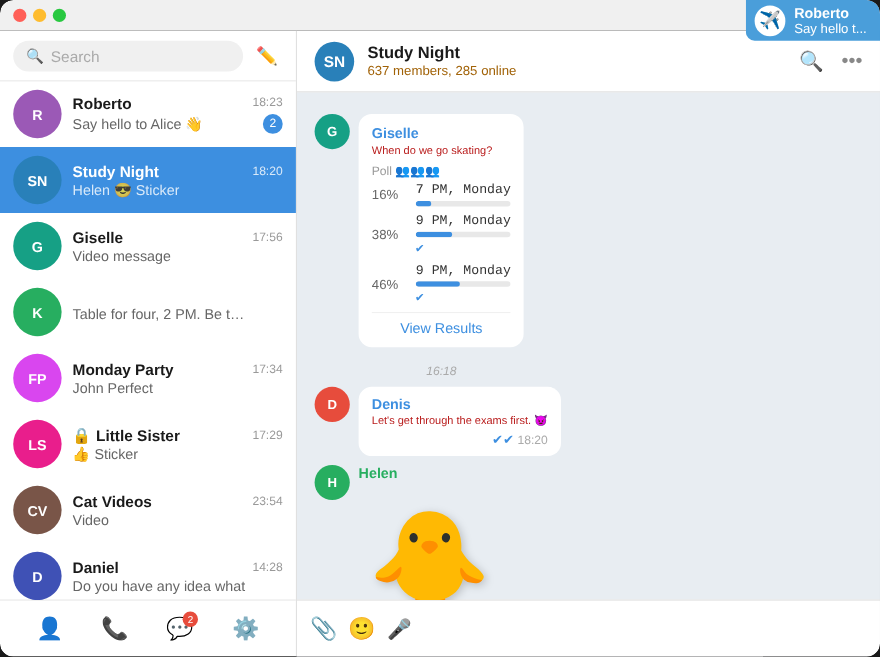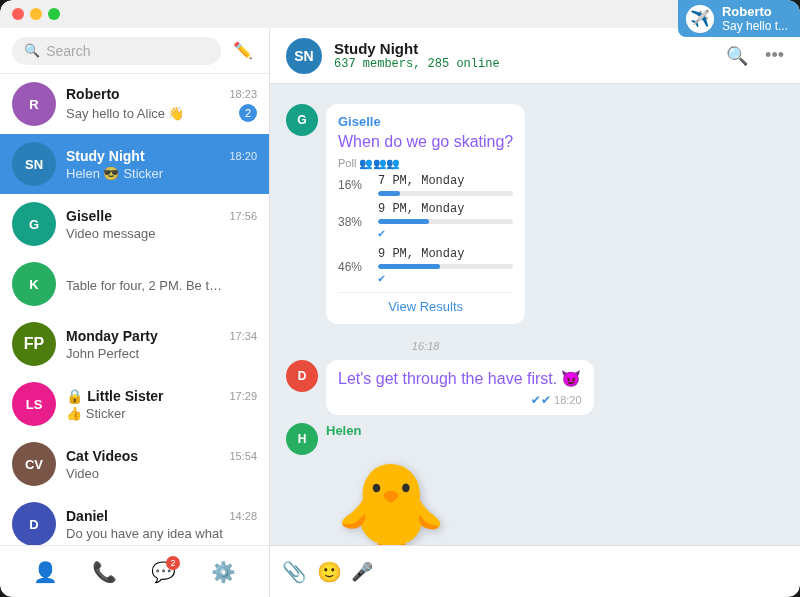--- a/index.html
+++ b/index.html
@@ -248,22 +248,21 @@
     .chat-header-info {
       flex: 1;
     }
     .chat-header-name {
       font-size: 15px;
       font-weight: 600;
       color: #1a1a1a;
     }
     .chat-header-sub {
       font-size: 12px;
-      color: #15803d;
-      font-family: Liberation Mono, monospace;
+      color: #a16207;
     }
     .header-actions {
       display: flex;
       gap: 16px;
       align-items: center;
     }
     .header-icon {
       font-size: 18px;
       color: #888;
       cursor: pointer;
@@ -349,22 +348,22 @@
       max-width: 420px;
       position: relative;
     }
     .msg-sender {
       font-size: 13px;
       font-weight: 600;
       color: #3d8fe0;
       margin-bottom: 2px;
     }
     .msg-text {
-      font-size: 16px;
-      color: #8b5cf6;
+      font-size: 10px;
+      color: #b91c1c;
       line-height: 1.4;
     }
 
     
     .poll-container {
       background: #fff;
       border-radius: 12px;
       padding: 10px 12px;
       max-width: 340px;
     }
@@ -539,21 +538,21 @@
           <div class="chat-item">
       <div class="avatar" style="background:#27ae60;font-size:13px;font-weight:700;">K</div>
       <div class="chat-info">
         <div class="chat-preview-row">
           <span class="chat-preview">Table for four, 2 PM. Be there.</span>
 
         </div>
       </div>
     </div>
           <div class="chat-item">
-      <div class="avatar" style="background:#4d7c0f;font-size:16px;font-weight:700;">FP</div>
+      <div class="avatar" style="background:#d946ef;font-size:13px;font-weight:700;">FP</div>
       <div class="chat-info">
         <div class="chat-name-row">
           <span class="chat-name">Monday Party</span>
           <span class="chat-time">17:34</span>
         </div>
         <div class="chat-preview-row">
           <span class="chat-preview"><span style="font-weight:500">John</span> Perfect</span>
 
         </div>
       </div>
@@ -569,21 +568,21 @@
           <span class="chat-preview">👍 Sticker</span>
 
         </div>
       </div>
     </div>
           <div class="chat-item">
       <div class="avatar" style="background:#795548;font-size:13px;font-weight:700;">CV</div>
       <div class="chat-info">
         <div class="chat-name-row">
           <span class="chat-name">Cat Videos</span>
-          <span class="chat-time">15:54</span>
+          <span class="chat-time">23:54</span>
         </div>
         <div class="chat-preview-row">
           <span class="chat-preview">Video</span>
 
         </div>
       </div>
     </div>
           <div class="chat-item">
       <div class="avatar" style="background:#3f51b5;font-size:13px;font-weight:700;">D</div>
       <div class="chat-info">
@@ -687,21 +686,22 @@
               </div>
               <div class="view-results">View Results</div>
             </div>
             <div style="font-size:11px;color:#aaa;text-align:center;margin-top:16px;font-style:italic;">16:18</div>
           </div>
         </div>
 
         <div class="message-row">
           <div class="msg-avatar av-red">D</div>
           <div class="msg-content">
-            <div class="msg-text">Let's get through the have first. 😈</div>
+            <div class="msg-sender">Denis</div>
+            <div class="msg-text">Let's get through the exams first. 😈</div>
             <div style="font-size:11px;color:#aaa;text-align:right;margin-top:2px;"><span class="checkmark">✔✔</span> 18:20</div>
           </div>
         </div>
 
         <div class="message-row">
           <div class="msg-avatar av-green">H</div>
           <div>
             <div style="font-size:13px;font-weight:600;color:#27ae60;margin-bottom:4px;">Helen</div>
             <div class="sticker-area">
 

